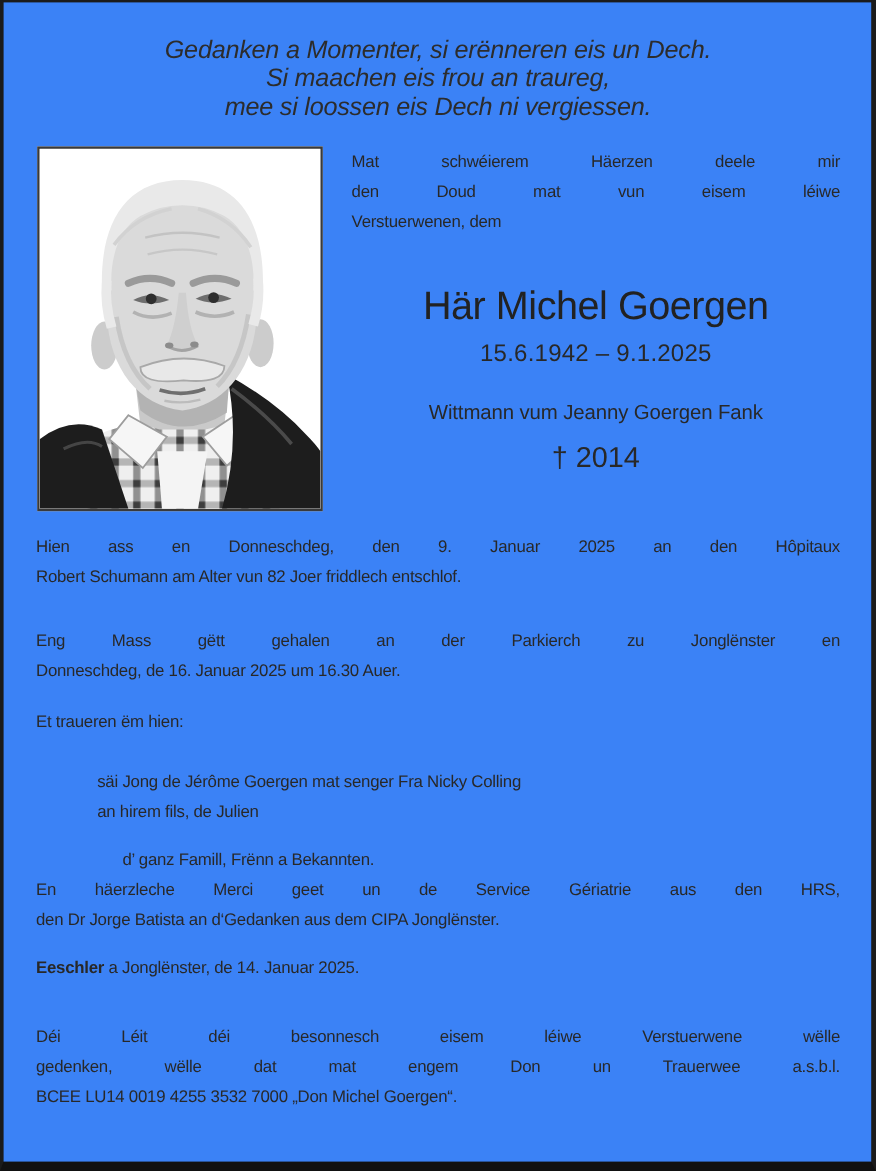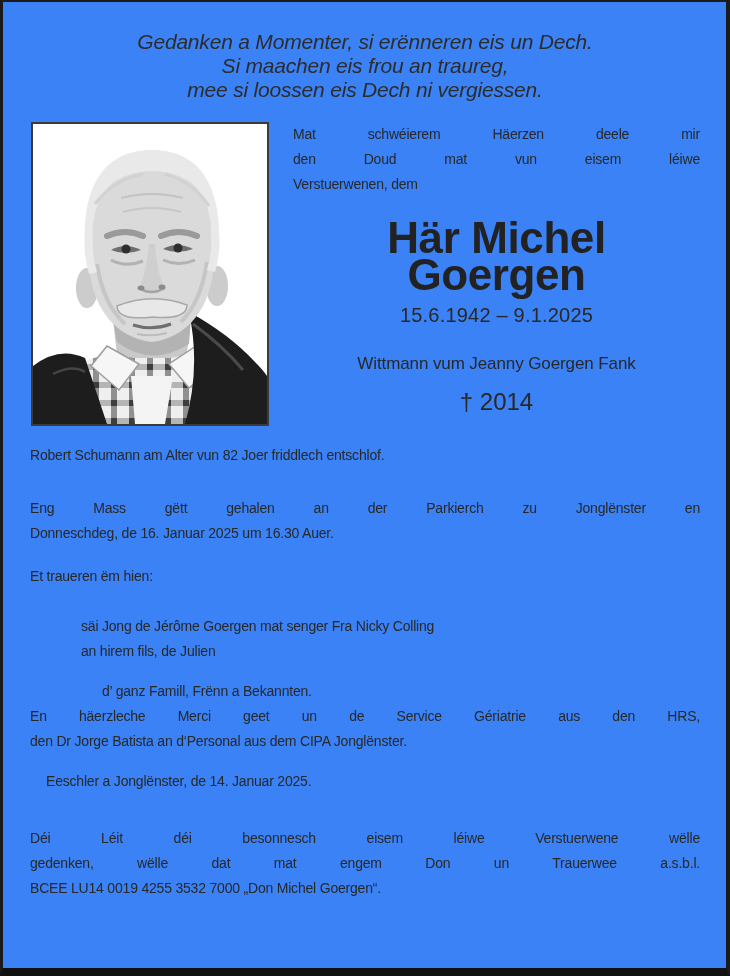--- a/index.html
+++ b/index.html
@@ -40,42 +40,42 @@
     background: #ffffff;
     margin-left: 1px;
   }
   .photo-frame svg { display: block; width: 100%; height: 100%; }
   .right-col { flex: 1; margin-left: 24px; min-width: 0; }
 
   .body-text { font-size: 14px; line-height: 25px; letter-spacing: -0.2px; }
   .jline { text-align: justify; text-align-last: justify; }
 
   .name {
-    margin-top: 22px;
+    margin-top: 39px;
     text-align: center;
-    font-size: 44px;
+    font-size: 33px;
     line-height: 37px;
-    font-weight: bold;
+    font-weight: normal;
     letter-spacing: -0.4px;
     color: #222222;
   }
   .dates { margin-top: 11px; text-align: center; font-size: 20px; letter-spacing: 0.2px; }
   .relation { margin-top: 27px; text-align: center; font-size: 17px; letter-spacing: -0.1px; }
   .relation-note { margin-top: 14px; text-align: center; font-size: 24px; }
 
   
   .p-death   { margin-top: 17px; }
   .p-mass    { margin-top: 28px; }
   .p-mourn   { margin-top: 18px; }
   .p-m1      { margin-top: 25px; margin-left: 51px; }
   .p-m2      { margin-top: 15px; margin-left: 72px; }
   .p-thanks  { }
   .p-place   { margin-top: 15px; }
   .p-don     { margin-top: 32px; }
-  .bold { font-weight: normal; margin-left: 16px; }
+  .bold { font-weight: bold; }
 </style>
 </head>
 <body>
 
 <div class="sheet">
 
   <div class="quote">
     <div>Gedanken a Momenter, si erënneren eis un Dech.</div>
     <div>Si maachen eis frou an traureg,</div>
     <div>mee si loossen eis Dech ni vergiessen.</div>
@@ -157,40 +157,41 @@
         <div>Verstuerwenen, dem</div>
       </div>
       <div class="name">Här Michel Goergen</div>
       <div class="dates">15.6.1942 – 9.1.2025</div>
       <div class="relation">Wittmann vum Jeanny Goergen Fank</div>
       <div class="relation-note">† 2014</div>
     </div>
   </div>
 
   <div class="body-text p-death">
+    <div class="jline">Hien ass en Donneschdeg, den 9. Januar 2025 an den Hôpitaux</div>
     <div>Robert Schumann am Alter vun 82 Joer friddlech entschlof.</div>
   </div>
 
   <div class="body-text p-mass">
     <div class="jline">Eng Mass gëtt gehalen an der Parkierch zu Jonglënster en</div>
     <div>Donneschdeg, de 16. Januar 2025 um 16.30 Auer.</div>
   </div>
 
   <div class="body-text p-mourn">Et traueren ëm hien:</div>
 
   <div class="body-text p-m1">
     <div>säi Jong de Jérôme Goergen mat senger Fra Nicky Colling</div>
     <div>an hirem fils, de Julien</div>
   </div>
 
   <div class="body-text p-m2">d’ ganz Famill, Frënn a Bekannten.</div>
 
   <div class="body-text p-thanks">
     <div class="jline">En häerzleche Merci geet un de Service Gériatrie aus den HRS,</div>
-    <div>den Dr Jorge Batista an d‘Personal aus dem CIPA Jonglënster.</div>
+    <div>den Dr Jorge Batista an d‘Gedanken aus dem CIPA Jonglënster.</div>
   </div>
 
   <div class="body-text p-place">
     <span class="bold">Eeschler</span><span> a Jonglënster, de 14. Januar 2025.</span>
   </div>
 
   <div class="body-text p-don">
     <div class="jline">Déi Léit déi besonnesch eisem léiwe Verstuerwene wëlle</div>
     <div class="jline">gedenken, wëlle dat mat engem Don un Trauerwee a.s.b.l.</div>
     <div>BCEE LU14 0019 4255 3532 7000 „Don Michel Goergen“.</div>

